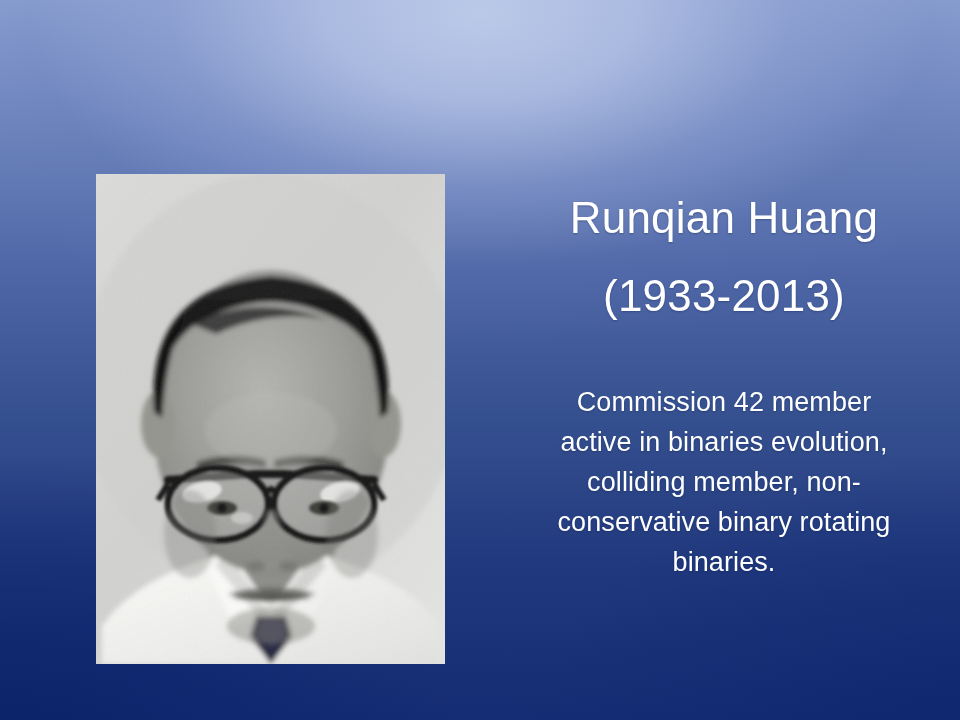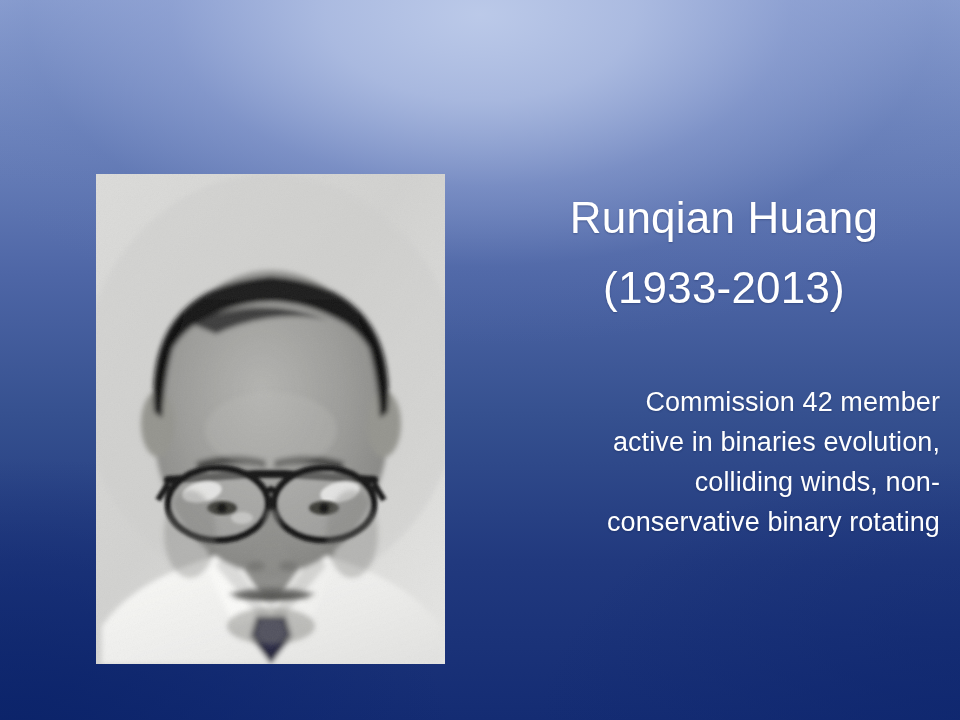--- a/index.html
+++ b/index.html
@@ -91,37 +91,37 @@
     color: #ffffff;
     font-size: 44px;
     font-weight: 400;
     line-height: 56px;
     letter-spacing: 0.2px;
     text-shadow: 0 1px 2px rgba(12,28,70,0.32);
   }
 
   .title-line { display: block; }
 
-  .title-line.years { margin-top: 14px; }
+  .title-line.years { margin-top: 22px; }
 
   .body-block {
     position: absolute;
     left: 20px;
     top: 208px;
     width: 432px;
     text-align: center;
     color: #ffffff;
     font-size: 27px;
     font-weight: 400;
     line-height: 40px;
     letter-spacing: 0.1px;
     text-shadow: 0 1px 2px rgba(12,28,70,0.30);
   }
 
-  .body-line { display: block; white-space: nowrap; text-align: right; }
+  .body-line { display: block; white-space: nowrap; }
 </style>
 </head>
 <body>
 
 <div class="slide">
 
   <div class="bg-base"></div>
   <div class="bg-highlight"></div>
   <div class="bg-corner-shade"></div>
 
@@ -236,19 +236,20 @@
   <div class="text-column">
 
     <div class="title-block">
       <span class="title-line">Runqian Huang</span>
       <span class="title-line years">(1933-2013)</span>
     </div>
 
     <div class="body-block">
       <span class="body-line">Commission 42 member</span>
       <span class="body-line">active in binaries evolution,</span>
-      <span class="body-line">colliding winds, non-</span>
+      <span class="body-line">colliding member, non-</span>
       <span class="body-line">conservative binary rotating</span>
+      <span class="body-line">binaries.</span>
     </div>
 
   </div>
 
 </div>
 
 </body></html>

